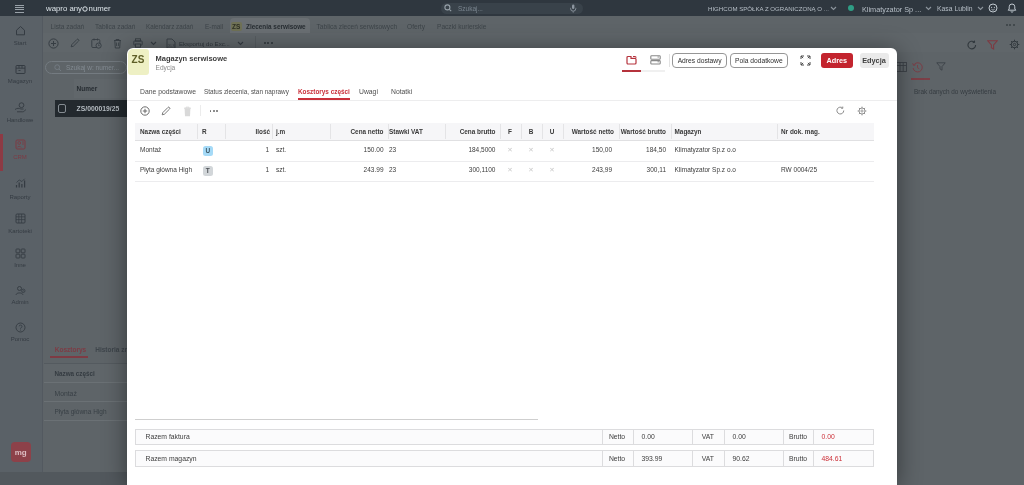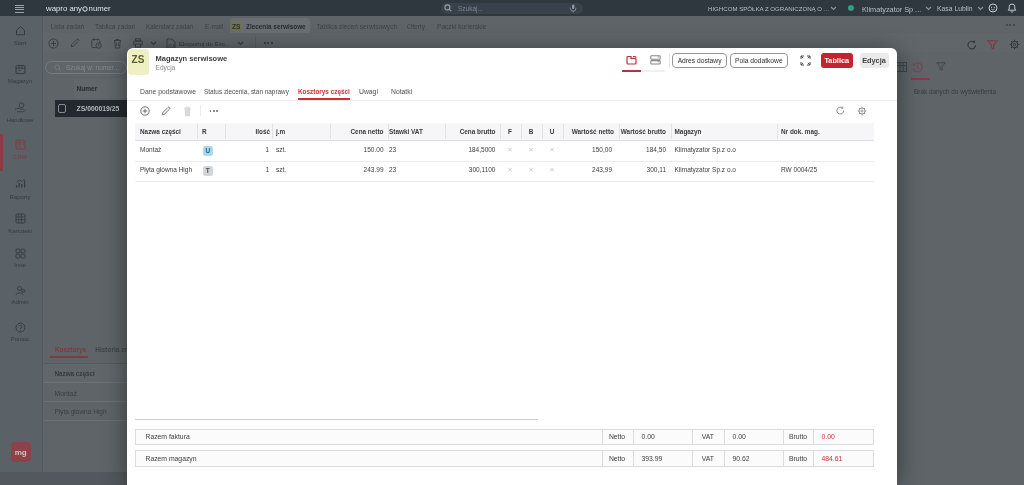--- a/index.html
+++ b/index.html
@@ -282,21 +282,21 @@
 <div class="abs" style="left:672.3px;top:53.2px;width:54.6px;height:14.6px;border:1px solid #969696;border-radius:4px;font-size:6.7px;color:#2e2e2e;text-align:center;line-height:13px;white-space:nowrap;">Adres dostawy</div>
 <div class="abs" style="left:729.7px;top:53.2px;width:58.3px;height:14.6px;border:1px solid #969696;border-radius:4px;font-size:6.7px;color:#2e2e2e;text-align:center;line-height:13px;white-space:nowrap;">Pola dodatkowe</div>
 <svg class="abs" style="left:799.5px;top:55px;" width="11" height="11" viewBox="0 0 11 11">
     <g stroke="#4a4a4a" stroke-width="1" fill="none">
       <path d="M7 1 H10 V4 M10 1 L7.9 3.1"></path>
       <path d="M4 10 H1 V7 M1 10 L3.1 7.9"></path>
       <path d="M1 4 V1 H4 M1 1 L3.1 3.1"></path>
       <path d="M10 7 V10 H7 M10 10 L7.9 7.9"></path>
     </g>
   </svg>
-<div class="abs" style="left:821px;top:53px;width:31.5px;height:15px;background:#c3242e;border-radius:3px;font-size:7.3px;font-weight:bold;color:#ffffff;text-align:center;line-height:15px;">Tablica</div>
+<div class="abs" style="left:821px;top:53px;width:31.5px;height:15px;background:#c3242e;border-radius:3px;font-size:7.3px;font-weight:bold;color:#ffffff;text-align:center;line-height:15px;">Adres</div>
 <div class="abs" style="left:859.5px;top:53px;width:29px;height:15px;background:#eaeaea;border-radius:3px;font-size:7.3px;font-weight:bold;color:#3f3f3f;text-align:center;line-height:15px;">Edycja</div>
 
 <div class="abs" style="left:140px;top:87.5px;font-size:6.8px;color:#4e4e4e;">Dane podstawowe</div>
 <div class="abs" style="left:204px;top:87.5px;font-size:6.4px;color:#4e4e4e;">Status zlecenia, stan naprawy</div>
 <div class="abs" style="left:298px;top:87.5px;font-size:6.4px;font-weight:bold;color:#c9303a;">Kosztorys części</div>
 <div class="abs" style="left:359px;top:87.5px;font-size:6.8px;color:#4e4e4e;">Uwagi</div>
 <div class="abs" style="left:391px;top:87.5px;font-size:6.8px;color:#4e4e4e;">Notatki</div>
 <div class="abs" style="left:297.5px;top:98px;width:52.5px;height:2px;background:#c9303a;"></div>
 <div class="abs" style="left:126.6px;top:100px;width:770.4px;height:1px;background:#ededee;"></div>
 

